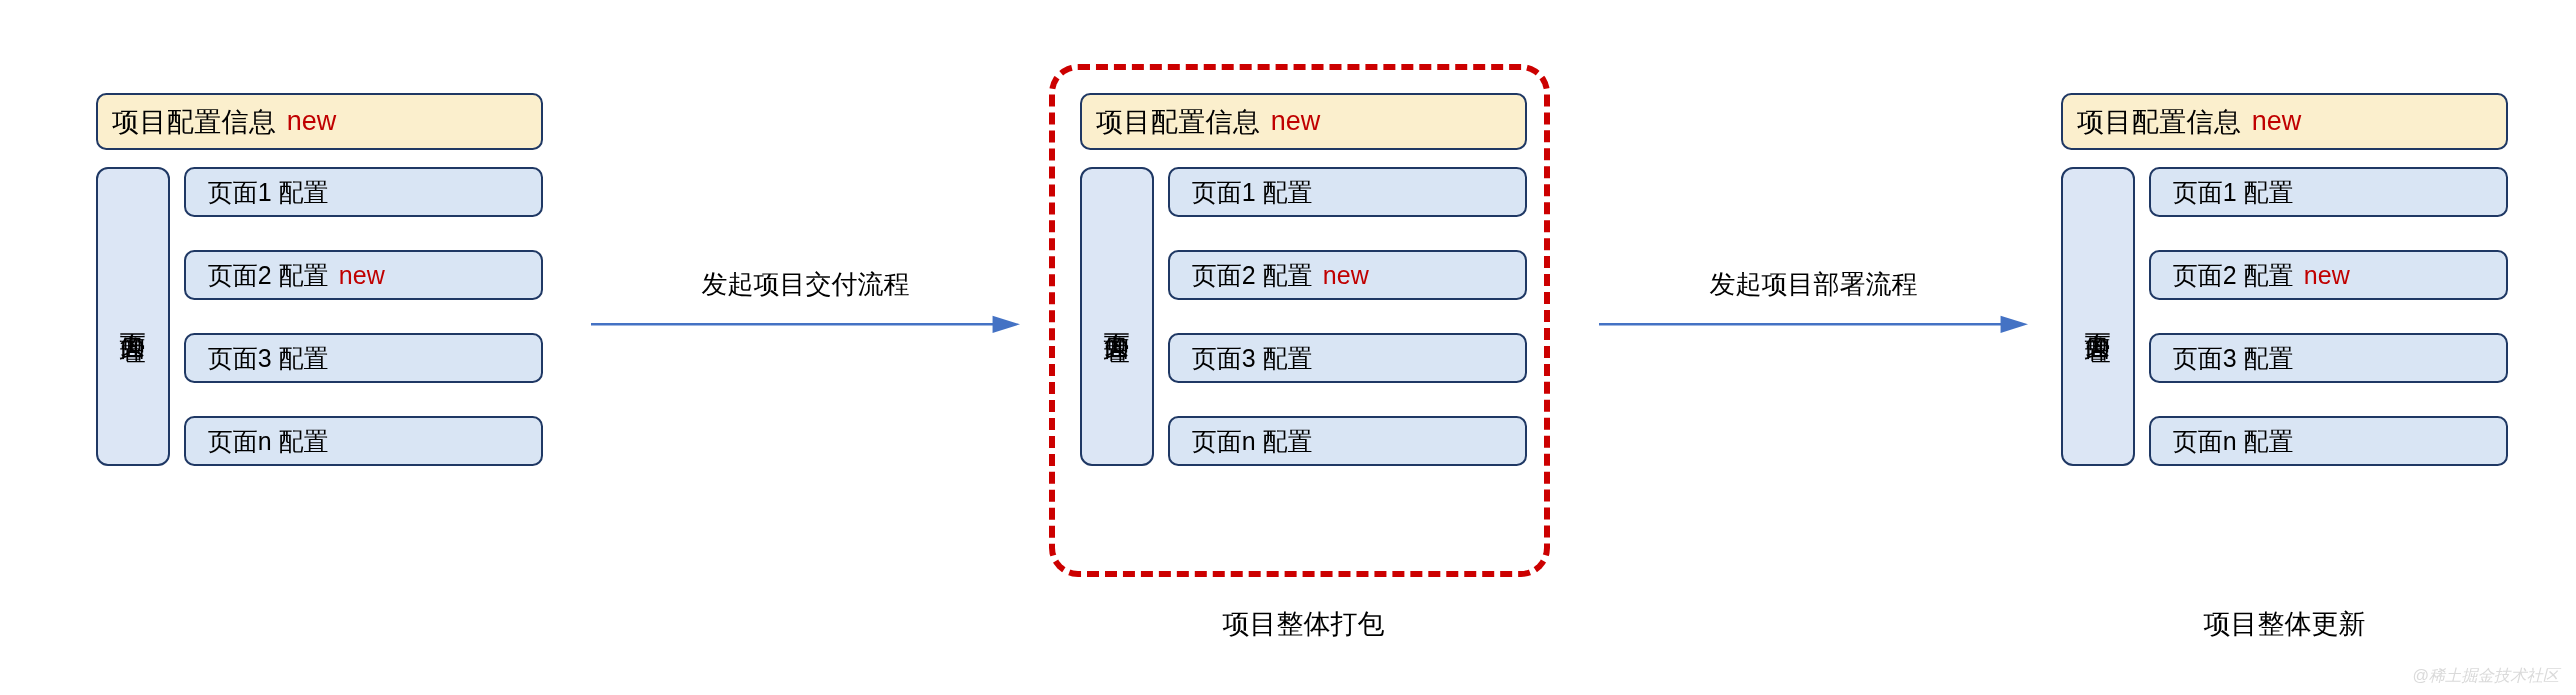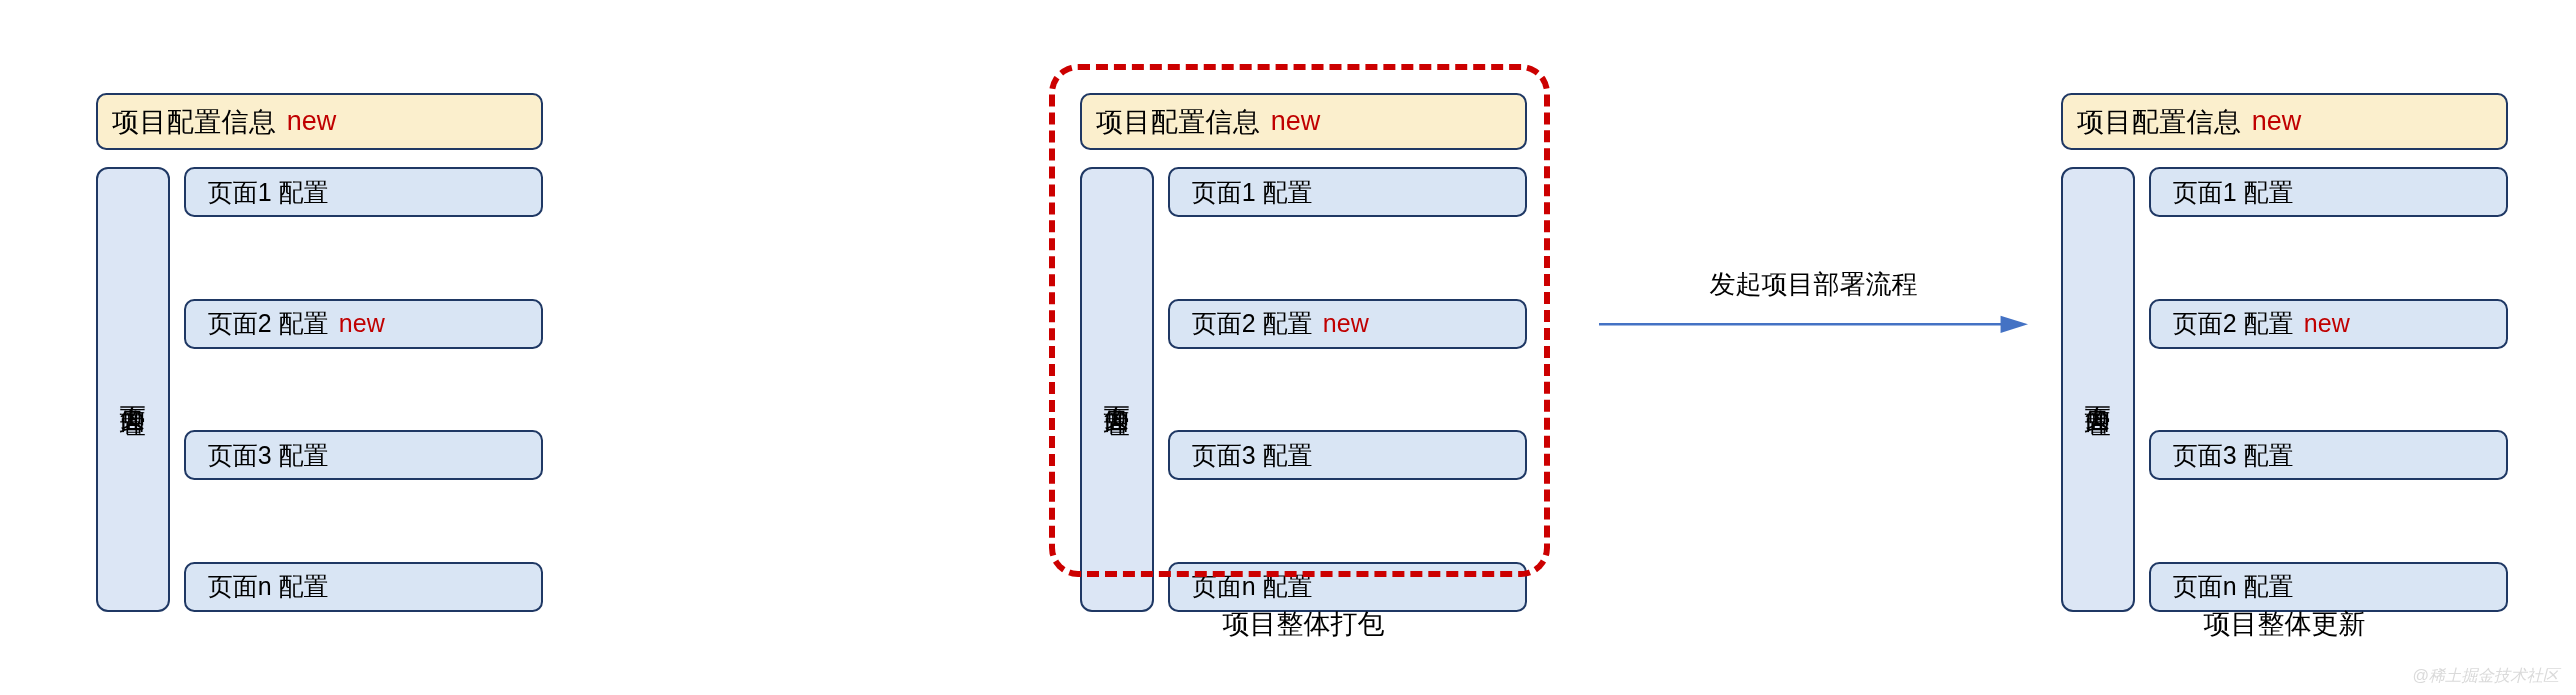--- a/index.html
+++ b/index.html
@@ -50,21 +50,21 @@
   .badge-new {
     font-size: 27px;
     color: #C00000;
     margin-left: 10.3px;
   }
 
   .body-row {
     margin-top: 17px;
     display: flex;
     align-items: stretch;
-    height: 445px;
+    height: 299px;
   }
 
   .side-rail {
     width: 74px;
     box-sizing: border-box;
     background: #DCE6F5;
     border: 2.6px solid #1F3864;
     border-radius: 12px;
     display: flex;
     align-items: center;
@@ -196,20 +196,27 @@
           <span class="page-badge"></span>
         </div>
         <div class="page-box">
           <span class="page-text">页面n 配置</span>
           <span class="page-badge"></span>
         </div>
       </div>
     </div>
   </div>
 
+  <div class="arrow arrow-1">
+    <div class="arrow-label">发起项目交付流程</div>
+    <svg class="arrow-svg" width="429" height="20.6" viewBox="0 0 500 24">
+      <line x1="0" y1="12" x2="472" y2="12" stroke="#4472C4" stroke-width="3"></line>
+      <polygon points="468,2 500,12 468,22" fill="#4472C4"></polygon>
+    </svg>
+  </div>
 
   <div class="group group-2">
     <div class="header-box">
       <span class="header-text">项目配置信息</span>
       <span class="badge-new">new</span>
     </div>
     <div class="body-row">
       <div class="side-rail">
         <span class="side-rail-text">页面管理</span>
       </div>

